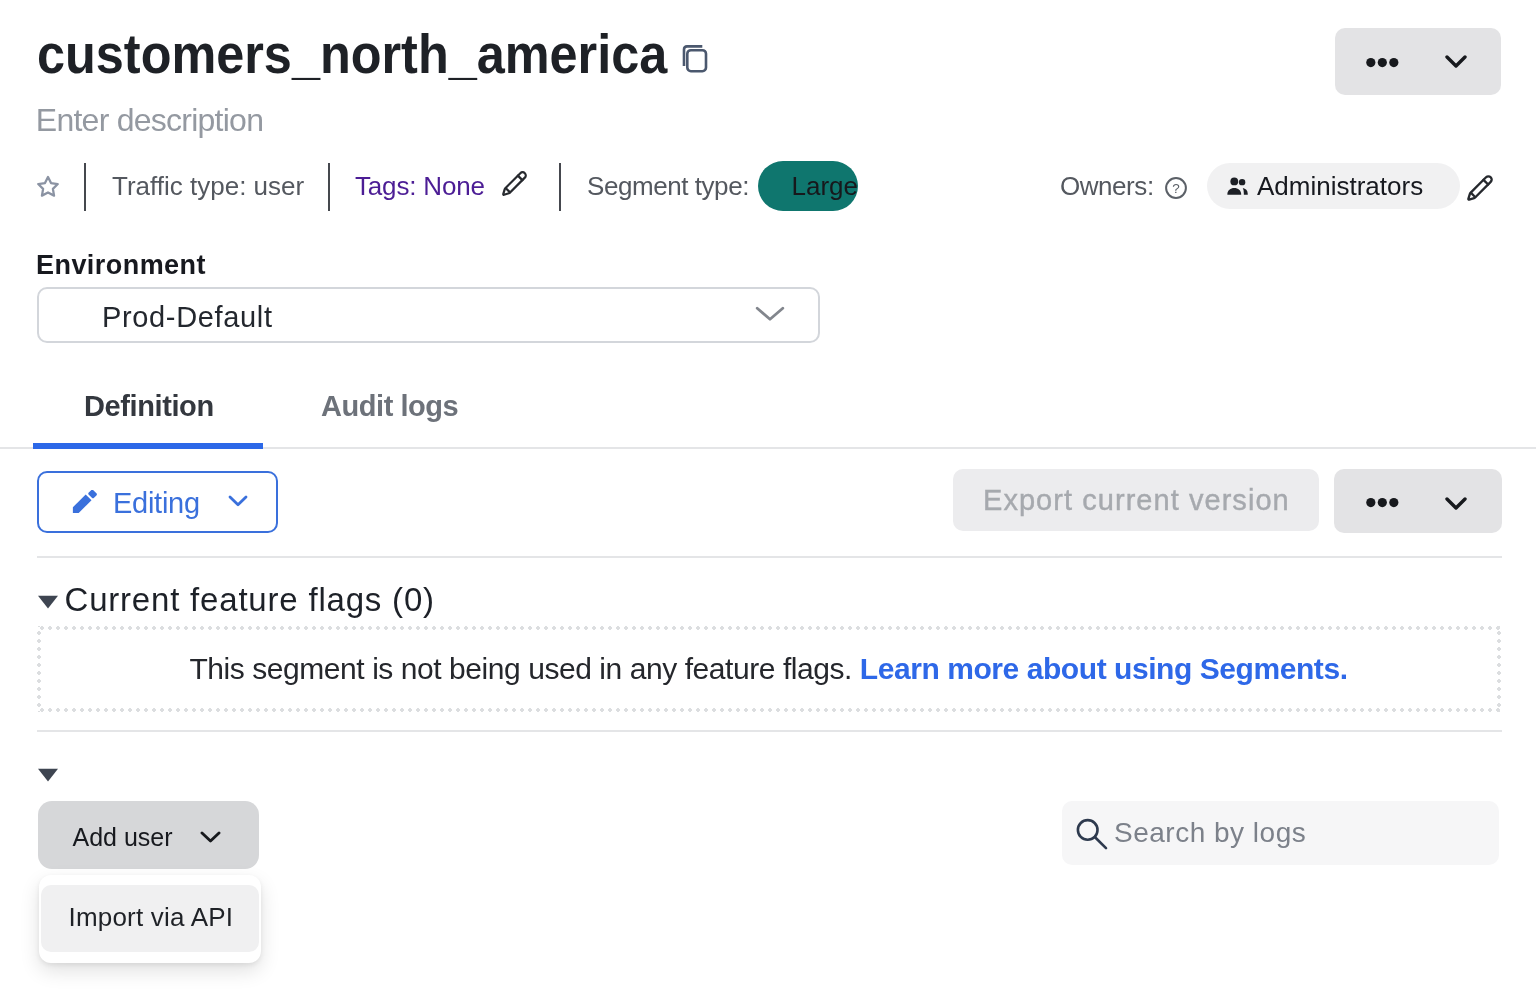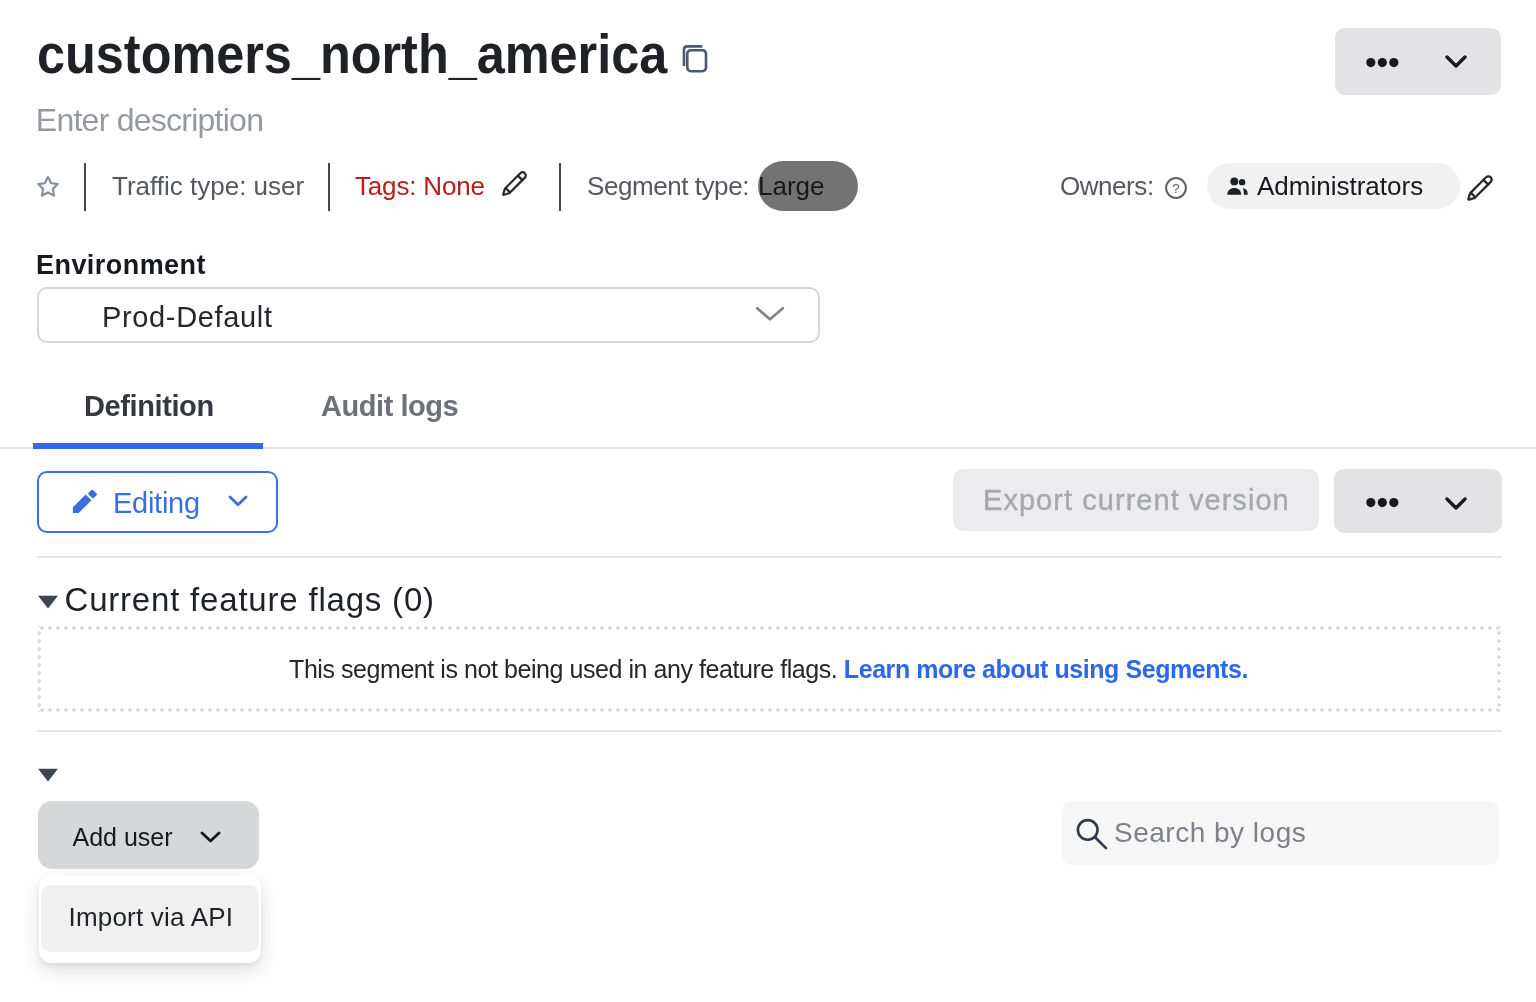--- a/index.html
+++ b/index.html
@@ -18,29 +18,29 @@
 </svg>
 
 <div id="desc" class="abs" style="left:35.8px;top:101.6px;font-size:32px;line-height:36px;color:#9499a1;letter-spacing:-0.75px;">Enter description</div>
 
 <svg class="abs" style="left:35px;top:174px;" width="26" height="25" viewBox="0 0 24 24" fill="none" stroke="#8b93a3" stroke-width="2.2" stroke-linejoin="round">
   <path d="M12 2.8l2.9 5.9 6.5.95-4.7 4.6 1.1 6.5-5.8-3.05-5.8 3.05 1.1-6.5-4.7-4.6 6.5-.95z"></path>
 </svg>
 <div class="abs" style="left:84px;top:163px;width:2px;height:48px;background:#45484e;"></div>
 <div id="m1" class="abs" style="left:112px;top:170.7px;font-size:26px;line-height:30px;color:#54585f;">Traffic type: user</div>
 <div class="abs" style="left:328px;top:163px;width:2px;height:48px;background:#45484e;"></div>
-<div id="m2" class="abs" style="left:355px;top:170.7px;font-size:26px;line-height:30px;color:#b91c1c;letter-spacing:-0.18px;">Tags: None</div>
+<div id="m2" class="abs" style="left:355px;top:170.7px;font-size:26px;line-height:30px;color:#4c1d95;letter-spacing:-0.18px;">Tags: None</div>
 <svg id="pencil1" class="abs" style="left:501px;top:170px;" width="27" height="27" viewBox="0 0 24 24" fill="none" stroke="#26292e" stroke-width="2" stroke-linecap="round" stroke-linejoin="round">
   <path d="M21.174 6.812a1 1 0 0 0-3.986-3.987L3.842 16.174a2 2 0 0 0-.5.83l-1.321 4.352a.5.5 0 0 0 .623.622l4.353-1.32a2 2 0 0 0 .83-.497z"></path>
   <path d="m15 5 4 4"></path>
   <path d="m4.3 16.2 3.5 3.5"></path>
 </svg>
 <div class="abs" style="left:559px;top:163px;width:2px;height:48px;background:#45484e;"></div>
 <div id="m3" class="abs" style="left:587px;top:170.7px;font-size:26px;line-height:30px;color:#54585f;letter-spacing:-0.44px;">Segment type:</div>
-<div id="pillL" class="abs" style="left:758px;top:161px;width:100px;height:50px;border-radius:25px;background:#737373;text-align:left;font-size:26px;line-height:50px;color:#17181c;">Large</div>
+<div id="pillL" class="abs" style="left:758px;top:161px;width:100px;height:50px;border-radius:25px;background:#0f766e;text-align:right;font-size:26px;line-height:50px;color:#17181c;">Large</div>
 
 <div id="owners" class="abs" style="left:1060px;top:170.7px;font-size:26px;line-height:30px;color:#54585f;letter-spacing:-0.45px;">Owners:</div>
 <svg class="abs" style="left:1165px;top:176.5px;" width="22" height="22" viewBox="0 0 22 22" fill="none">
   <circle cx="11" cy="11" r="9.9" stroke="#5b6067" stroke-width="2"></circle>
   <text x="11" y="16" font-size="13.5" font-family="Liberation Sans" fill="#5b6067" text-anchor="middle">?</text>
 </svg>
 <div id="pillA" class="abs" style="left:1207px;top:163px;width:253px;height:46px;border-radius:23px;background:#f1f1f2;"></div>
 <svg class="abs" style="left:1226px;top:175px;" width="23" height="23" viewBox="0 0 20 20" fill="#1d2026">
   <circle cx="7.2" cy="5.6" r="3.4"></circle>
   <path d="M1.2 16.6c0-3.3 2.7-5.4 6-5.4s6 2.1 6 5.4v.5h-12z"></path>
@@ -100,21 +100,21 @@
 </svg>
 
 <div class="abs" style="left:37px;top:556px;width:1465px;height:2px;background:#e4e5e7;"></div>
 
 <svg class="abs" style="left:37px;top:595px;" width="22" height="14" viewBox="0 0 22 14">
       <path d="M1 .8h20L11 13.6z" fill="#3e4551"></path>
     </svg>
 <div id="cff" class="abs" style="left:64.5px;top:581.1px;font-size:33px;line-height:38px;color:#1d2128;letter-spacing:0.8px;">Current feature flags (0)</div>
 
 <div id="dotted" class="abs" style="left:37px;top:626px;width:1464px;height:86px;background-image:radial-gradient(circle closest-side,#dcdee0 98%,transparent 100%),radial-gradient(circle closest-side,#dcdee0 98%,transparent 100%),radial-gradient(circle closest-side,#dcdee0 98%,transparent 100%),radial-gradient(circle closest-side,#dcdee0 98%,transparent 100%);background-size:8px 4.4px,8px 4.4px,4.4px 8px,4.4px 8px;background-position:1px 0,1px 100%,0 3px,100% 3px;background-repeat:repeat-x,repeat-x,repeat-y,repeat-y;"></div>
-<div id="boxtext" class="abs" style="left:0px;top:651.5px;width:1537px;text-align:center;font-size:25px;line-height:34px;color:#25272c;letter-spacing:-0.44px;">This segment is not being used in any feature flags. <span style="color:#2e68e8;font-weight:700;">Learn more about using Segments.</span></div>
+<div id="boxtext" class="abs" style="left:0px;top:651.5px;width:1537px;text-align:center;font-size:30px;line-height:34px;color:#25272c;letter-spacing:-0.44px;">This segment is not being used in any feature flags. <span style="color:#2e68e8;font-weight:700;">Learn more about using Segments.</span></div>
 
 <div class="abs" style="left:37px;top:730px;width:1465px;height:2px;background:#e4e5e7;"></div>
 
 <svg class="abs" style="left:37px;top:768.3px;" width="22" height="14" viewBox="0 0 22 14">
       <path d="M1 .8h20L11 13.6z" fill="#3e4551"></path>
     </svg>
 <div id="user" class="abs" style="left:61.5px;top:796px;font-size:33px;line-height:38px;color:#000000;letter-spacing:1px;margin-top:16px;">User (0)</div>
 
 <div id="addbtn" class="abs" style="left:38px;top:801px;width:221px;height:68px;border-radius:14px;background:#d6d7d9;"></div>
 <div id="adduser" class="abs" style="left:72.5px;top:823.2px;font-size:25px;line-height:29px;color:#17191e;">Add user</div>

